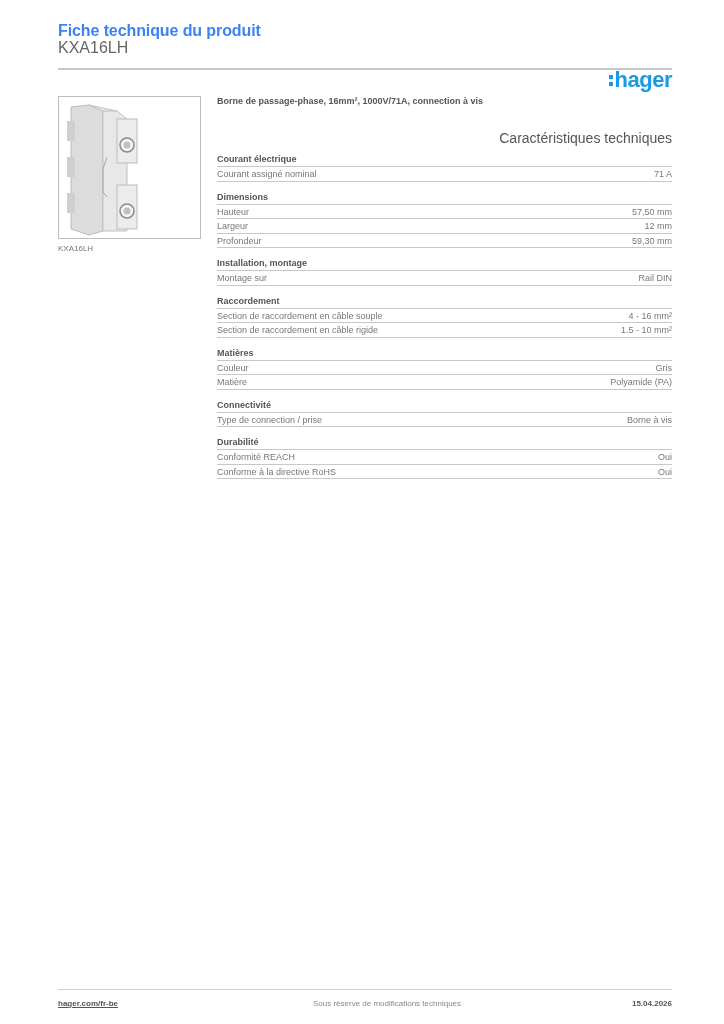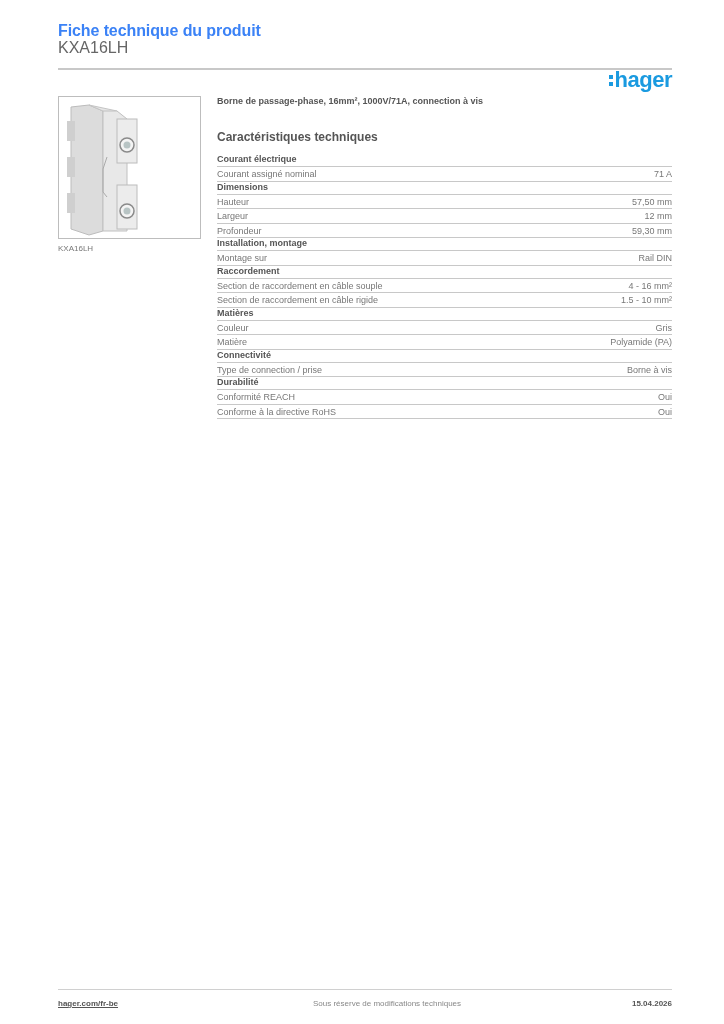--- a/index.html
+++ b/index.html
@@ -14,22 +14,22 @@
   .logo .colon::before, .logo .colon::after { content: ""; position: absolute; left: 0; width: 4px; height: 4px; background: #1a9ae0; }
   .logo .colon::before { top: -12px; }
   .logo .colon::after { top: -5px; }
   .header-rule { position: absolute; left: 58px; top: 68px; width: 614px; height: 2px; background: #c8c8c8; }
 
   .product-image { position: absolute; left: 58px; top: 96px; width: 143px; height: 143px; border: 1px solid #bdbdbd; background: #fff; }
   .image-caption { position: absolute; left: 58px; top: 244px; font-size: 8px; color: #777; }
 
   .content { position: absolute; left: 217px; top: 96px; width: 455px; }
   .product-desc { font-size: 9px; font-weight: bold; color: #555; height: 34px; }
-  .section-title { font-size: 12px; font-weight: bold; color: #555; height: 24px; }
-  .group { }
+  .section-title { font-size: 14px; font-weight: normal; color: #555; height: 24px; text-align: right; }
+  .group { margin-bottom: 10px; }
   .group-title { font-size: 9px; font-weight: bold; color: #555; height: 13px; border-bottom: 1px solid #c8c8c8; }
   .row { display: flex; justify-content: space-between; font-size: 9px; color: #777; height: 14.5px; line-height: 14px; border-bottom: 1px solid #c8c8c8; }
   .row .label, .row .value { white-space: nowrap; }
 
   .footer-rule { position: absolute; left: 58px; top: 989px; width: 614px; height: 1px; background: #d0d0d0; }
   .footer { position: absolute; left: 58px; top: 999px; width: 614px; font-size: 8px; height: 12px; }
   .footer-left { position: absolute; left: 0; font-weight: bold; color: #555; text-decoration: underline; }
   .footer-center { position: absolute; left: 6px; width: 100%; text-align: center; color: #888; padding-left: 32px; }
   .footer-right { position: absolute; right: 0; font-weight: bold; color: #555; }
 </style>

